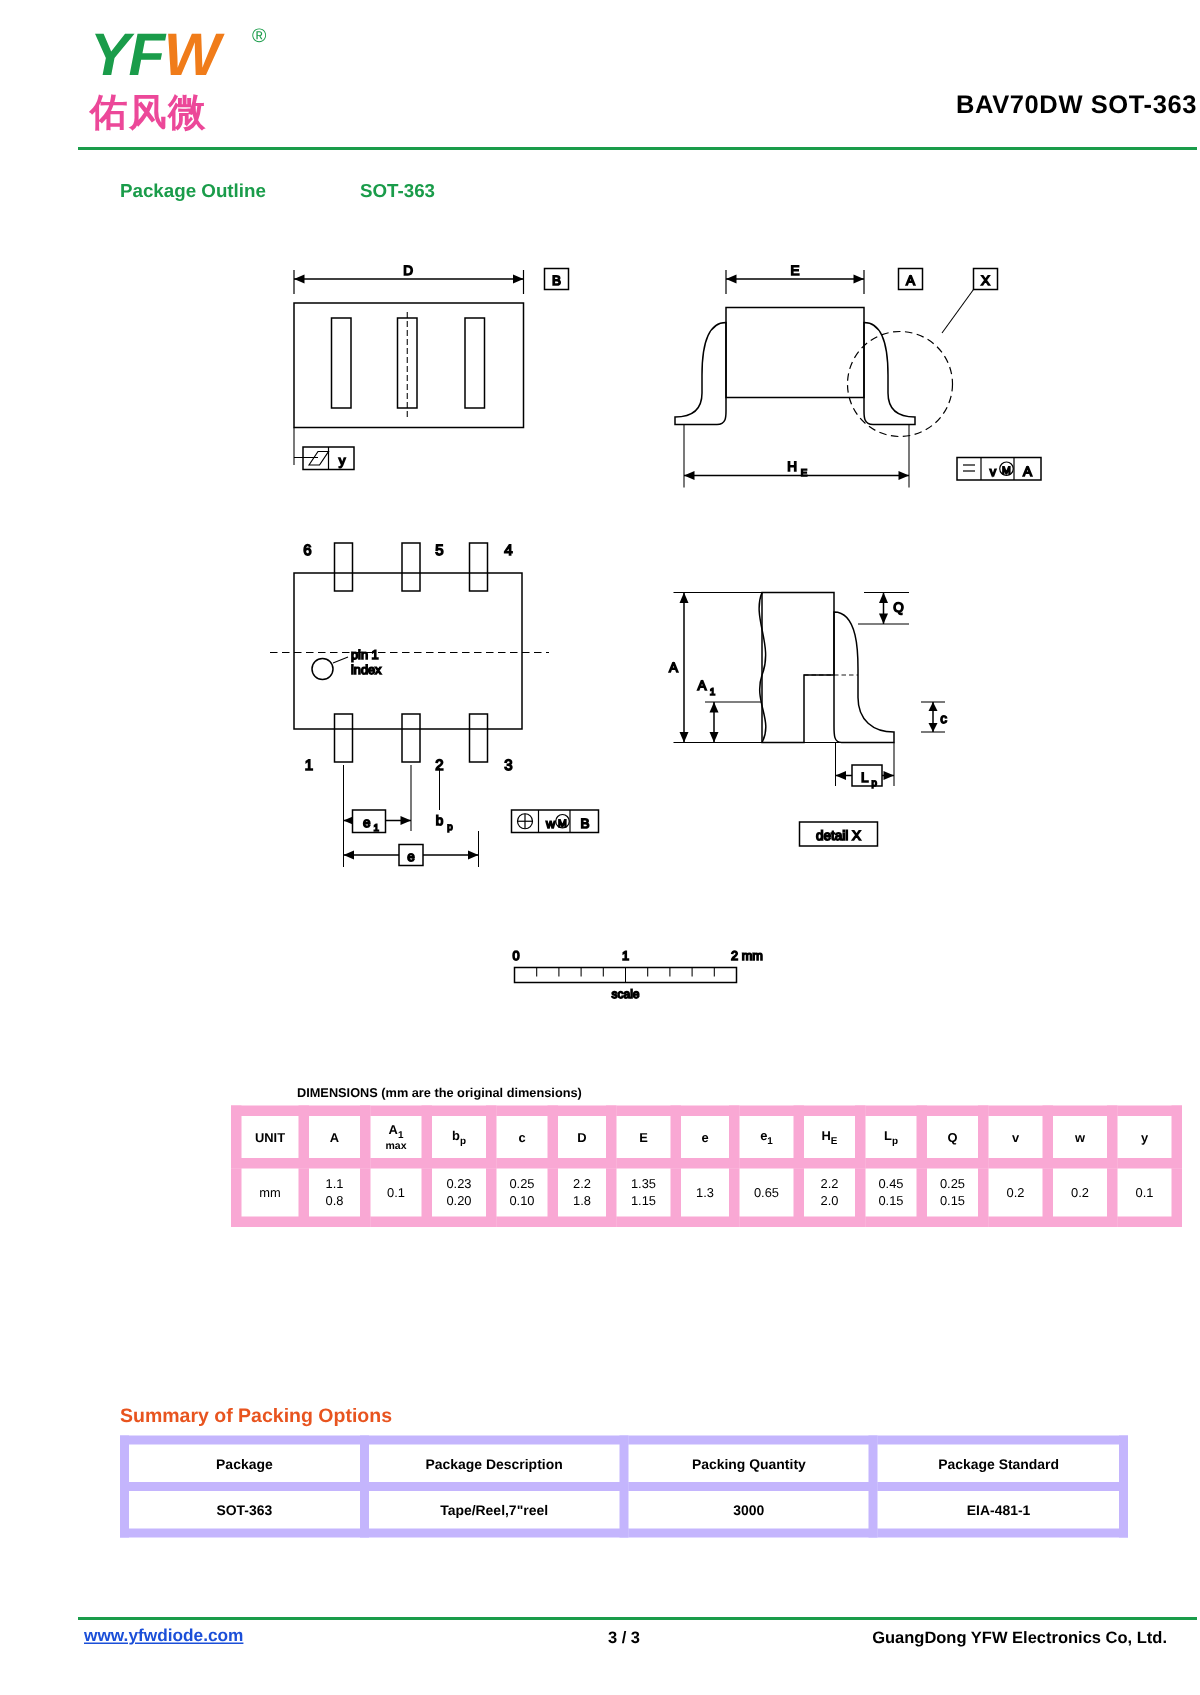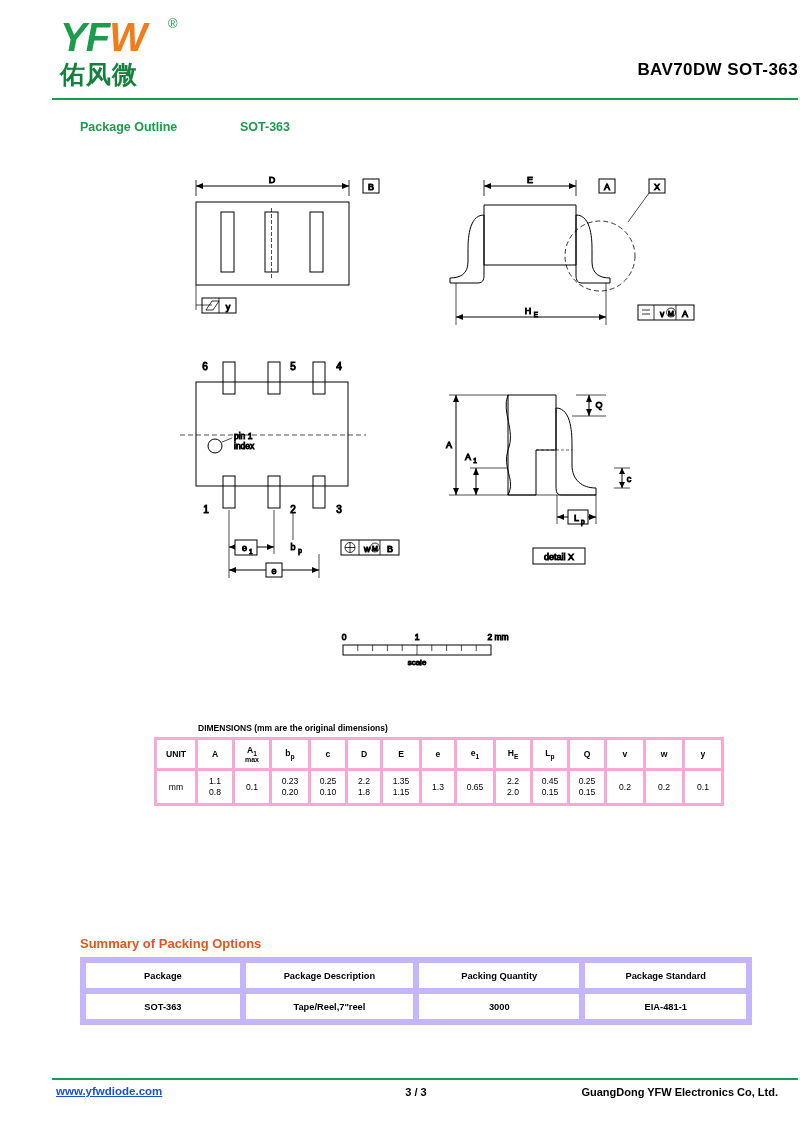--- a/index.html
+++ b/index.html
@@ -58,21 +58,21 @@
     top: 2px;
     font-size: 13px;
     color: #1a9c4a;
   }
   .logo-cn {
     position: absolute;
     left: 8px;
     top: 44px;
     font-size: 25px;
     font-weight: bold;
-    color: #15803d;
+    color: #ec4899;
     letter-spacing: 1px;
     font-family: "DejaVu Sans", sans-serif;
   }
   .header-title {
     position: absolute;
     right: 0;
     top: 46px;
     font-size: 17px;
     font-weight: bold;
     letter-spacing: 0.4px;
@@ -134,21 +134,21 @@
   }
   table.dim {
     position: absolute;
     left: 138px;
     top: 737px;
     border-collapse: collapse;
     font-size: 8.6px;
     text-align: center;
   }
   table.dim th, table.dim td {
-    border: 3px solid #f9a8d4;
+    border: 7px solid #f9a8d4;
     padding: 0;
     text-align: center;
     vertical-align: middle;
   }
   table.dim th {
     font-weight: bold;
     height: 28px;
   }
   table.dim td {
     height: 32px;

